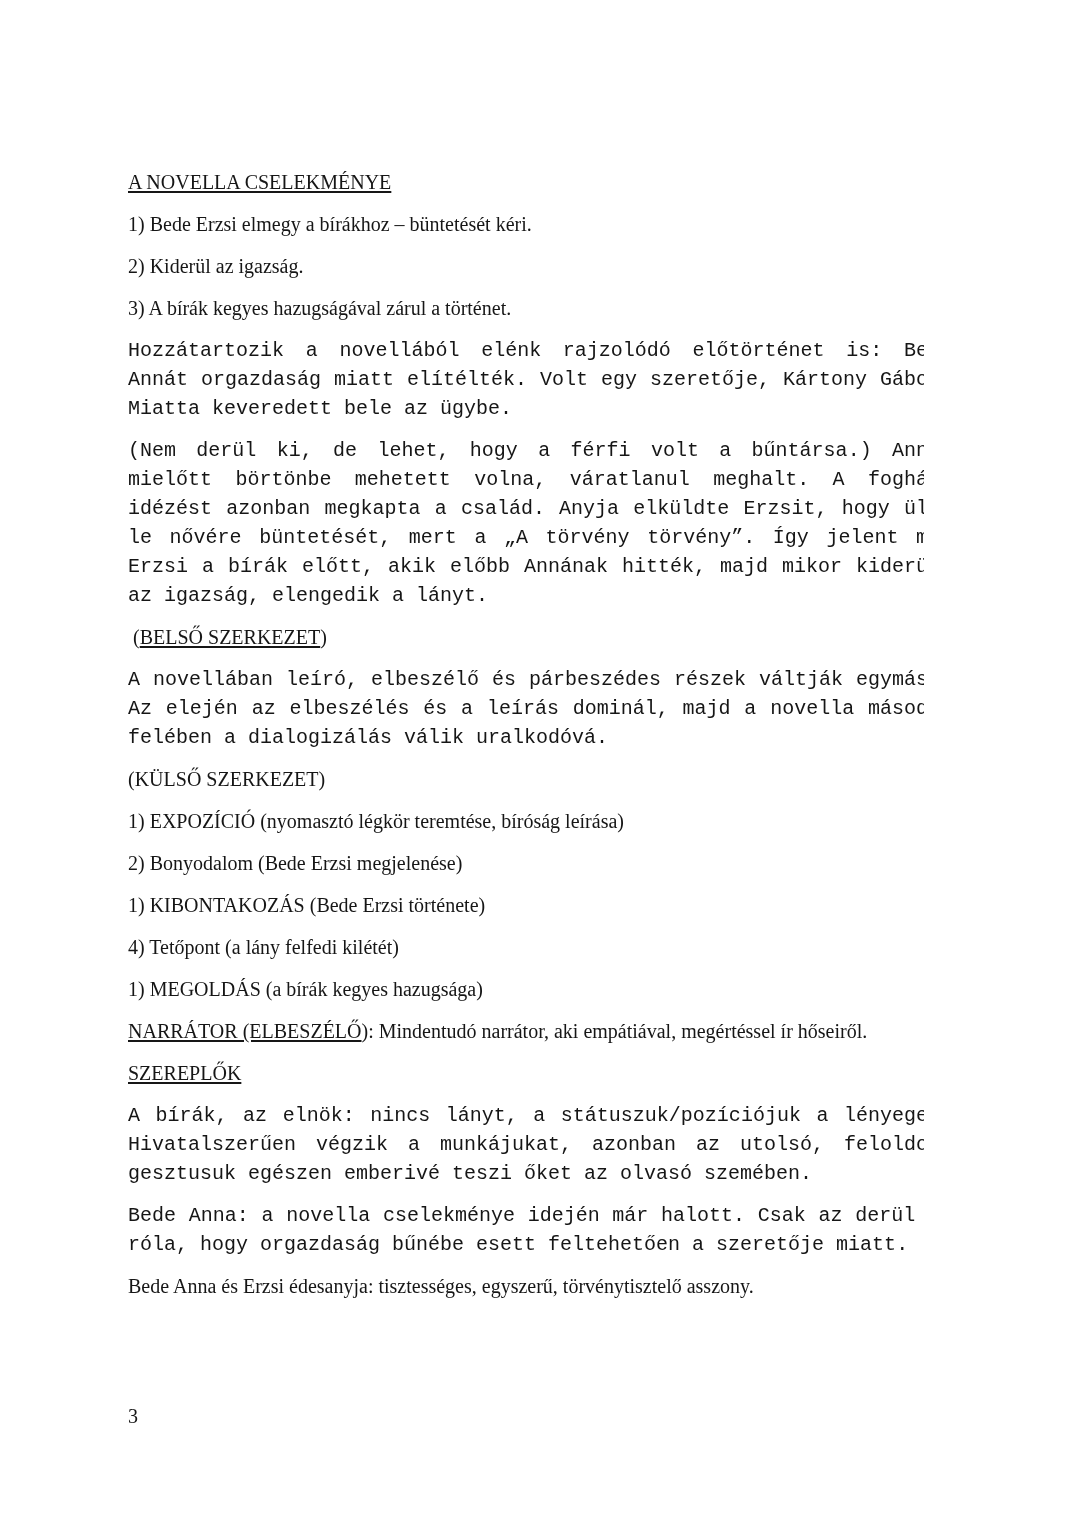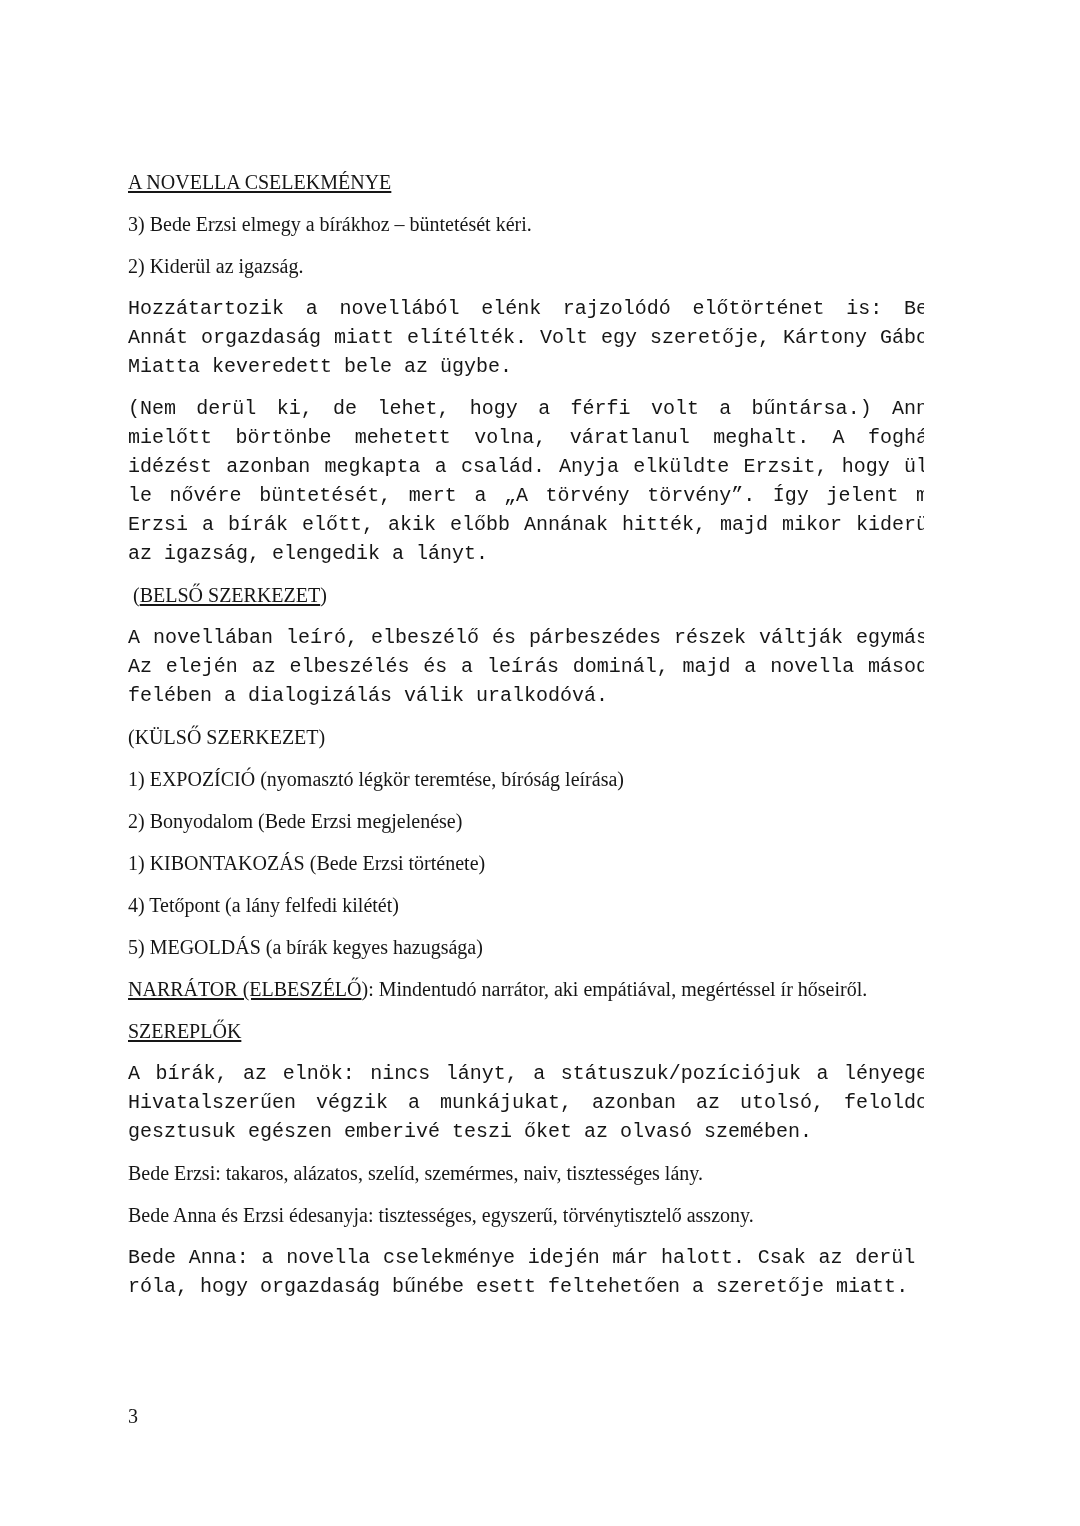--- a/index.html
+++ b/index.html
@@ -45,33 +45,33 @@
     font-size: 20px;
     line-height: 29px;
   }
 </style>
 </head>
 <body>
 
 <div class="page">
   <div class="content">
       <p class="para"><span class="u">A NOVELLA CSELEKMÉNYE</span></p>
-      <p class="para"><span>3) Bede Erzsi elmegy a bírákhoz – büntetését kéri.</span></p>
+      <p class="para"><span>1) Bede Erzsi elmegy a bírákhoz – büntetését kéri.</span></p>
       <p class="para"><span>2) Kiderül az igazság.</span></p>
+      <p class="para"><span>3) A bírák kegyes hazugságával zárul a történet.</span></p>
       <p class="para justify"><span>Hozzátartozik a novellából elénk rajzolódó előtörténet is: Bede Annát orgazdaság miatt elítélték. Volt egy szeretője, Kártony Gábor. Miatta keveredett bele az ügybe.</span></p>
       <p class="para justify"><span>(Nem derül ki, de lehet, hogy a férfi volt a bűntársa.) Anna, mielőtt börtönbe mehetett volna, váratlanul meghalt. A fogházi idézést azonban megkapta a család. Anyja elküldte Erzsit, hogy ülje le nővére büntetését, mert a „A törvény törvény”. Így jelent meg Erzsi a bírák előtt, akik előbb Annának hitték, majd mikor kiderült az igazság, elengedik a lányt.</span></p>
       <p class="para"><span>&nbsp;(</span><span class="u">BELSŐ SZERKEZET</span><span>)</span></p>
       <p class="para justify"><span>A novellában leíró, elbeszélő és párbeszédes részek váltják egymást. Az elején az elbeszélés és a leírás dominál, majd a novella második felében a dialogizálás válik uralkodóvá.</span></p>
       <p class="para"><span>(KÜLSŐ SZERKEZET)</span></p>
       <p class="para"><span>1) EXPOZÍCIÓ (nyomasztó légkör teremtése, bíróság leírása)</span></p>
       <p class="para"><span>2) Bonyodalom (Bede Erzsi megjelenése)</span></p>
       <p class="para"><span>1) KIBONTAKOZÁS (Bede Erzsi története)</span></p>
       <p class="para"><span>4) Tetőpont (a lány felfedi kilétét)</span></p>
-      <p class="para"><span>5) MEGOLDÁS (a bírák kegyes hazugsága)</span></p>
+      <p class="para"><span>1) MEGOLDÁS (a bírák kegyes hazugsága)</span></p>
       <p class="para"><span class="u">NARRÁTOR (ELBESZÉLŐ</span><span>): Mindentudó narrátor, aki empátiával, megértéssel ír hőseiről.</span></p>
       <p class="para"><span class="u">SZEREPLŐK</span></p>
       <p class="para justify"><span>A bírák, az elnök: nincs lányt, a státuszuk/pozíciójuk a lényeges. Hivatalszerűen végzik a munkájukat, azonban az utolsó, feloldozó gesztusuk egészen emberivé teszi őket az olvasó szemében.</span></p>
-      <p class="para"><span>Bede Erzsi: takaros, alázatos, szelíd, szemérmes, naiv, tisztességes lány.</span></p>
+      <p class="para justify"><span>Bede Anna: a novella cselekménye idején már halott. Csak az derül ki róla, hogy orgazdaság bűnébe esett feltehetően a szeretője miatt.</span></p>
       <p class="para"><span>Bede Anna és Erzsi édesanyja: tisztességes, egyszerű, törvénytisztelő asszony.</span></p>
-      <p class="para justify"><span>Bede Anna: a novella cselekménye idején már halott. Csak az derül ki róla, hogy orgazdaság bűnébe esett feltehetően a szeretője miatt.</span></p>
     </div>
   <div class="page-number">3</div>
 </div>
 
 </body></html>

